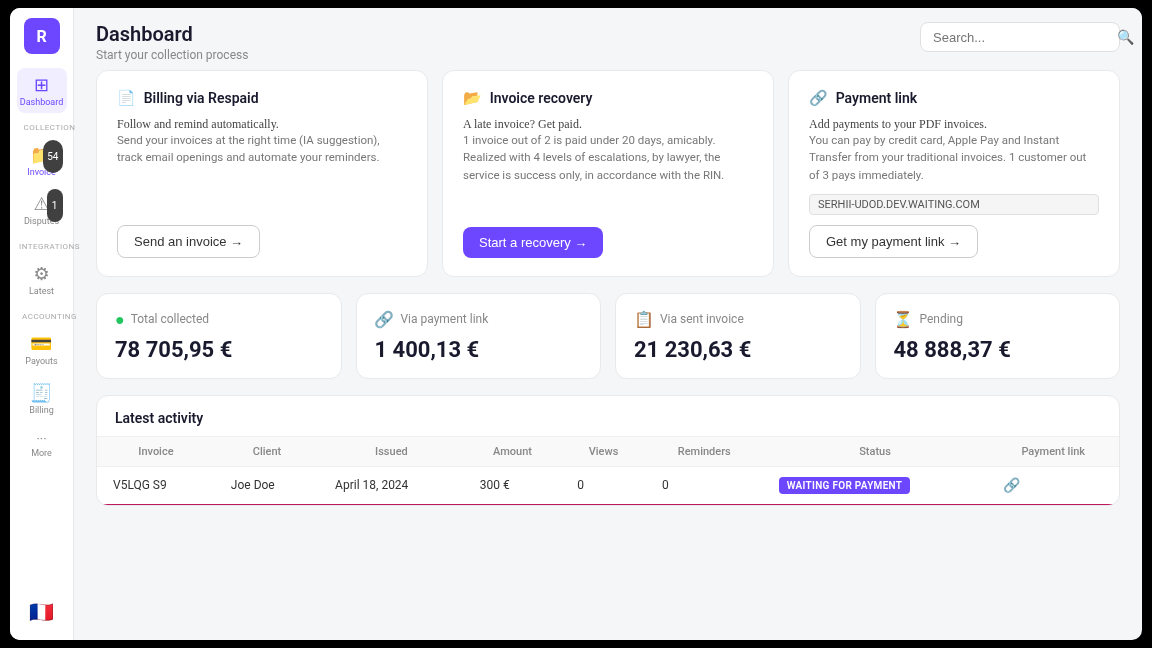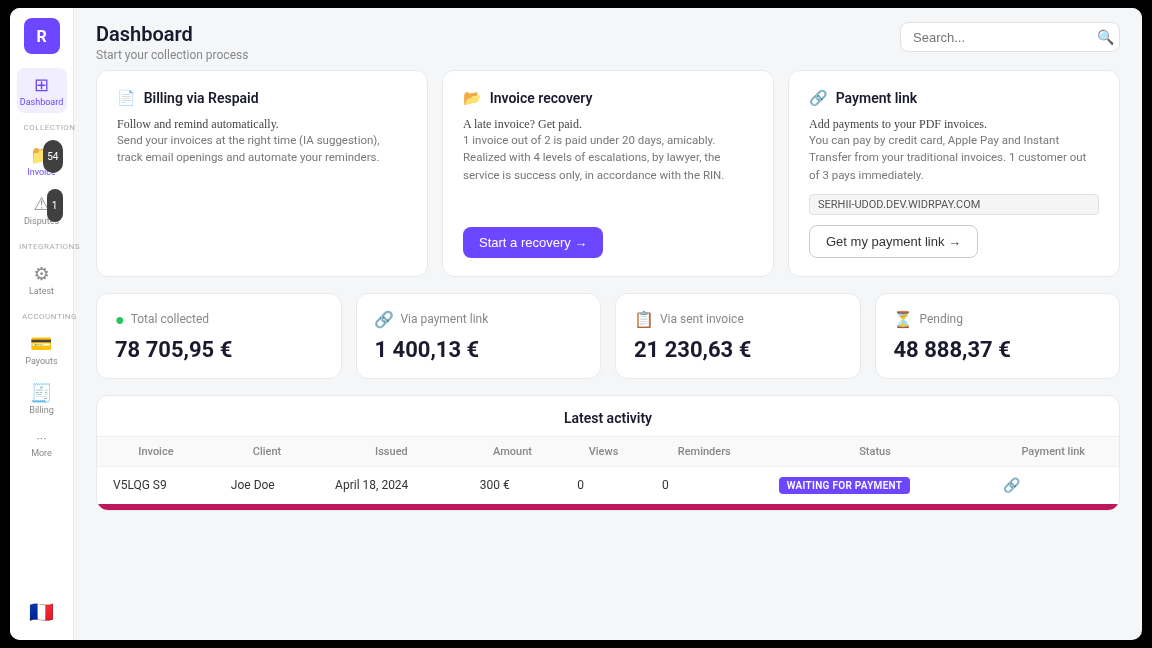--- a/index.html
+++ b/index.html
@@ -132,21 +132,21 @@
       gap: 8px;
     }
     .search-box {
       display: flex;
       align-items: center;
       background: #fff;
       border: 1px solid #e0e0e0;
       border-radius: 8px;
       padding: 6px 12px;
       gap: 8px;
-      width: 220px;
+      width: 200px;
     }
     .search-box input {
       border: none;
       outline: none;
       font-size: 13px;
       color: #888;
       background: transparent;
       flex: 1;
     }
     .search-icon { color: #aaa; font-size: 14px; }
@@ -272,21 +272,20 @@
       border-radius: 12px;
       border: 1px solid #e8e9eb;
       overflow: hidden;
     }
     .activity-header {
       padding: 14px 18px 10px;
       font-size: 14px;
       font-weight: 600;
       color: #1a1a2e;
       border-bottom: 1px solid #f0f0f0;
-      text-align: center;
     }
     .table-wrap {
       width: 100%;
       overflow-x: auto;
     }
     table {
       width: 100%;
       border-collapse: collapse;
     }
     thead tr {
@@ -294,21 +293,21 @@
     }
     thead th {
       padding: 8px 16px;
       font-size: 11px;
       color: #888;
       font-weight: 500;
       text-align: center;
       border-bottom: 1px solid #f0f0f0;
     }
     tbody tr {
-      border-bottom: 6px solid #be185d;
+      border-bottom: 1px solid #be185d;
     }
     tbody td {
       padding: 10px 16px;
       font-size: 12px;
       color: #333;
     }
     .status-badge {
       display: inline-block;
       background: #6c47ff;
       color: #fff;
@@ -394,40 +393,41 @@
 
         <div class="cards-row">
 
           <div class="card">
             <div class="card-header">
               <span class="card-icon">📄</span>
               <span class="card-title">Billing via Respaid</span>
             </div>
             <div class="card-desc">Follow and remind automatically.</div>
             <div class="card-body">Send your invoices at the right time (IA suggestion), track email openings and automate your reminders.</div>
+            <button class="card-btn" style="margin-top:14px;">Send an invoice →</button>
           </div>
 
           <div class="card">
             <div class="card-header">
               <span class="card-icon">📂</span>
               <span class="card-title">Invoice recovery</span>
             </div>
             <div class="card-desc">A late invoice? Get paid.</div>
             <div class="card-body">1 invoice out of 2 is paid under 20 days, amicably. Realized with 4 levels of escalations, by lawyer, the service is success only, in accordance with the RIN.</div>
             <button class="card-btn primary" style="margin-top:14px;">Start a recovery →</button>
           </div>
 
           <div class="card">
             <div class="card-header">
               <span class="card-icon">🔗</span>
               <span class="card-title">Payment link</span>
             </div>
             <div class="card-desc">Add payments to your PDF invoices.</div>
             <div class="card-body">You can pay by credit card, Apple Pay and Instant Transfer from your traditional invoices. 1 customer out of 3 pays immediately.</div>
-            <div class="card-domain">SERHII-UDOD.DEV.WIDRPAY.COM</div>
+            <div class="card-domain">SERHII-UDOD.DEV.WAITING.COM</div>
             <button class="card-btn">Get my payment link →</button>
           </div>
 
         </div>
 
         <div class="stats-row">
 
           <div class="stat-card">
             <div class="stat-header">
               <span class="stat-icon green">●</span>

